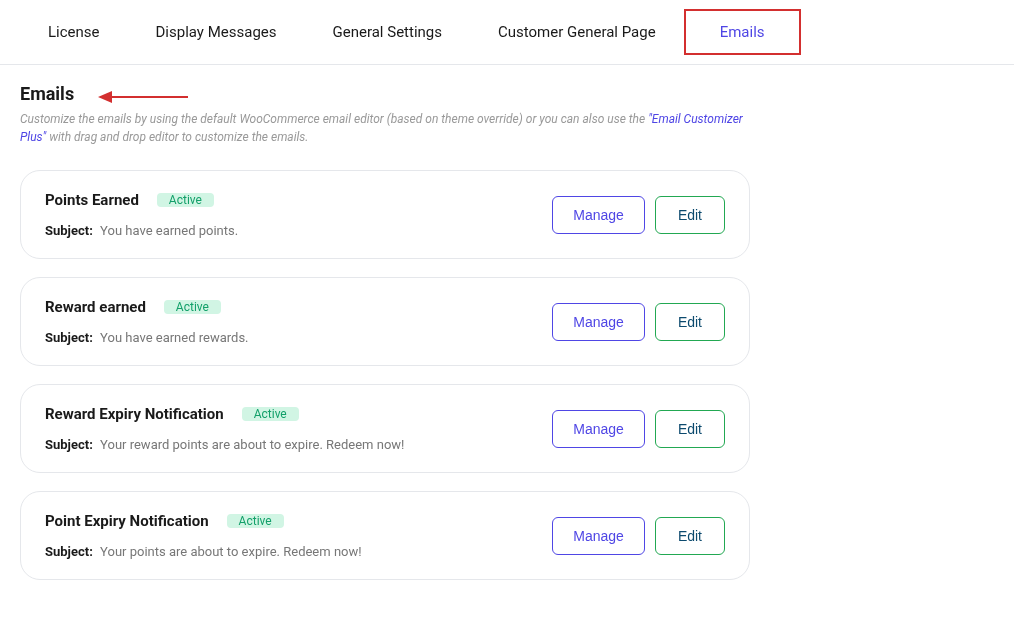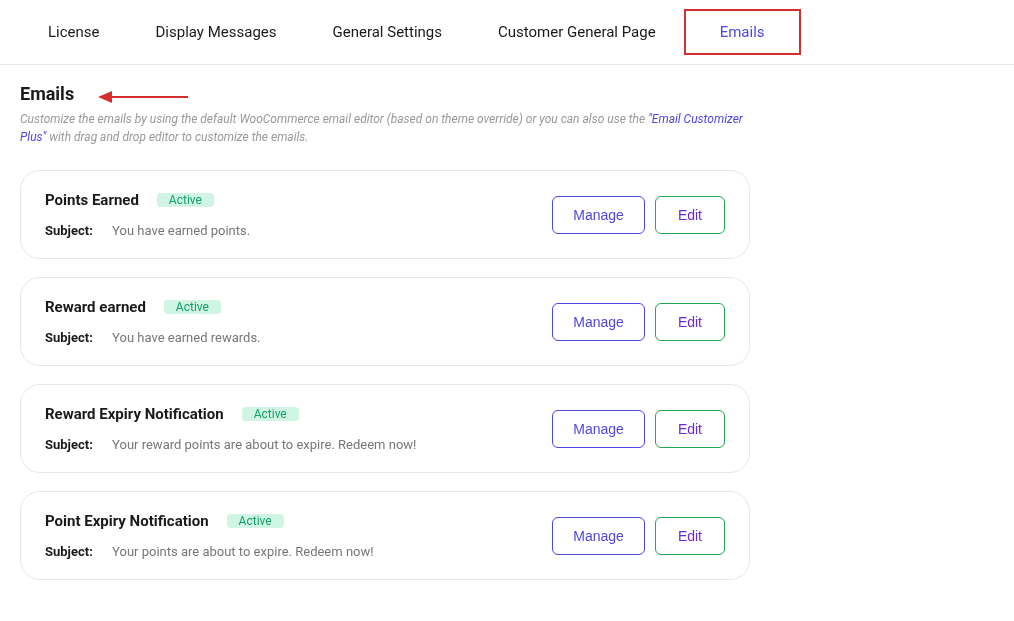--- a/index.html
+++ b/index.html
@@ -98,42 +98,42 @@
     }
     .card-subject {
       font-size: 13px;
       color: #1a1a1a;
     }
     .card-subject .subject-label {
       font-weight: 700;
     }
     .card-subject .subject-value {
       color: #777;
-      margin-left: 16px;
+      margin-left: 4px;
     }
     .card-actions {
       display: flex;
       gap: 10px;
     }
     .btn {
       padding: 10px 20px;
       font-size: 14px;
       border-radius: 6px;
       background: #fff;
       cursor: pointer;
       min-width: 78px;
       text-align: center;
     }
     .btn-manage {
       border: 1px solid #4f46e5;
       color: #4f46e5;
     }
     .btn-edit {
       border: 1px solid #22a852;
-      color: #6d28d9;
+      color: #0c4a6e;
       padding: 10px 22px;
       min-width: 64px;
     }
   </style>
 </head>
 <body>
 
 <div class="tabs">
   <div class="tab">License</div>
   <div class="tab">Display Messages</div>

